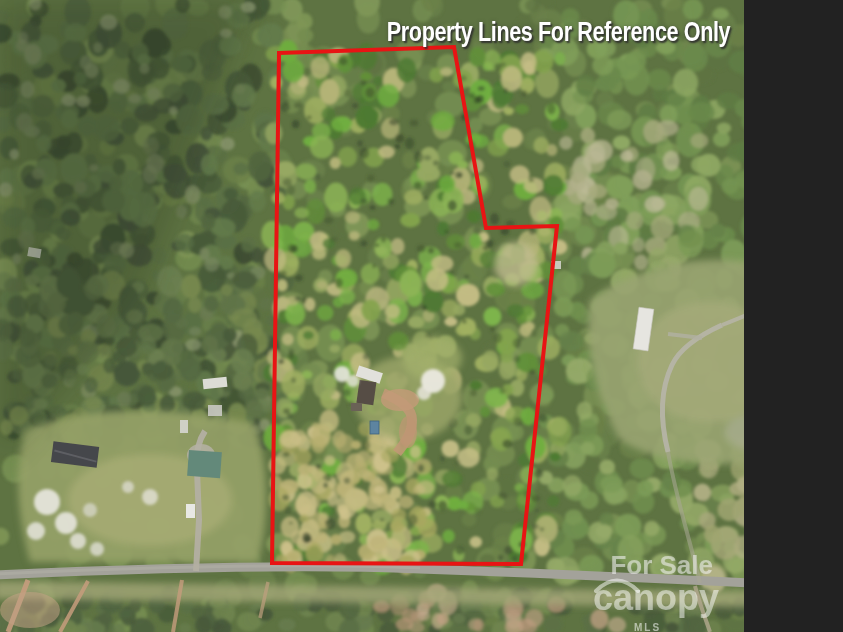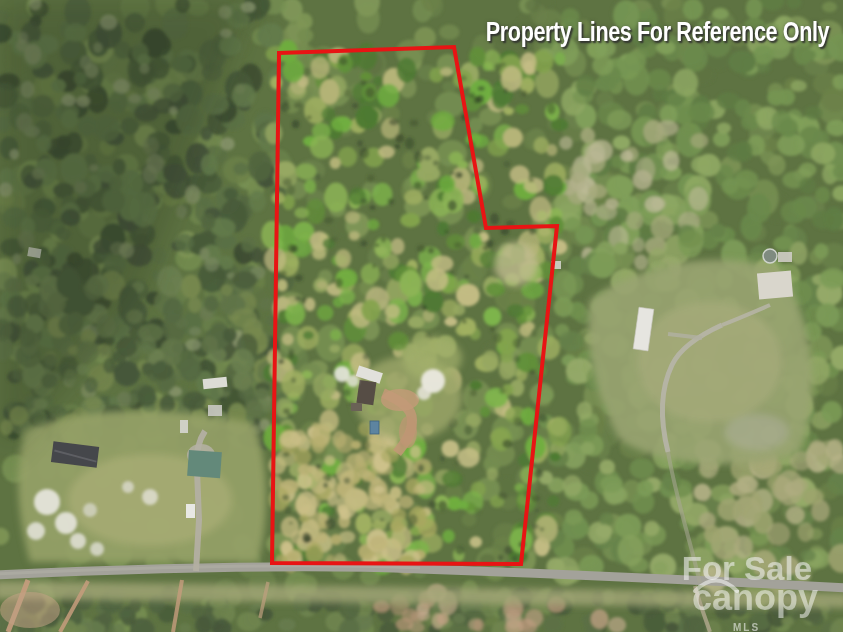--- a/index.html
+++ b/index.html
@@ -1,30 +1,30 @@
 <!DOCTYPE html>
 <html><head>
 <meta charset="utf-8">
 <style>
   html,body{margin:0;padding:0;background:#222;}
   .stage{
-    position:relative; width:843px; height:632px; overflow:hidden;
+    position:relative; width:744px; height:632px; overflow:hidden;
     font-family:"Liberation Sans", sans-serif;
     background:#5e7342;
   }
   .stage svg{position:absolute;left:0;top:0;}
   .disclaimer{
     position:absolute; top:17px; right:14px;
     font-size:27px; font-weight:bold; letter-spacing:-0.5px;
     color:#ffffff; white-space:nowrap;
     transform:scaleX(0.80); transform-origin:right center;
     text-shadow:2px 2px 2px rgba(45,45,45,0.9), 0 0 4px rgba(60,60,60,0.5);
   }
   .wm{color:rgba(255,255,255,0.5); position:absolute; white-space:nowrap;}
-  .wm-forsale{top:550px; right:31px; font-size:33px; font-weight:bold;
+  .wm-forsale{top:550px; right:31px; font-size:26px; font-weight:bold;
     text-shadow:0 0 2px rgba(160,160,160,0.25);}
   .wm-brand{top:577px; right:25px; font-size:36px; font-weight:bold;
     display:flex; align-items:flex-start; gap:3px;}
   .wm-canopy{position:relative; letter-spacing:0px;}
   .canopy-arc{position:absolute; left:44px; top:-5px;}
   .wm-mls{position:absolute; left:41px; top:45px; font-size:10px;
     font-weight:bold; letter-spacing:2px; color:rgba(255,255,255,0.55);}
   .wm-year{letter-spacing:1px;}
 </style>
 </head>

